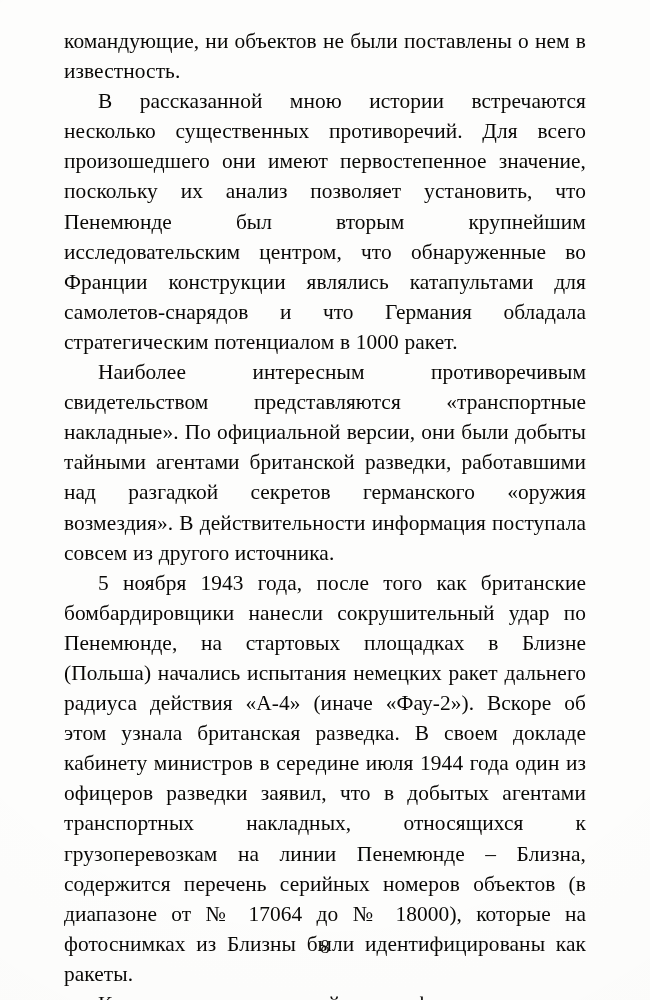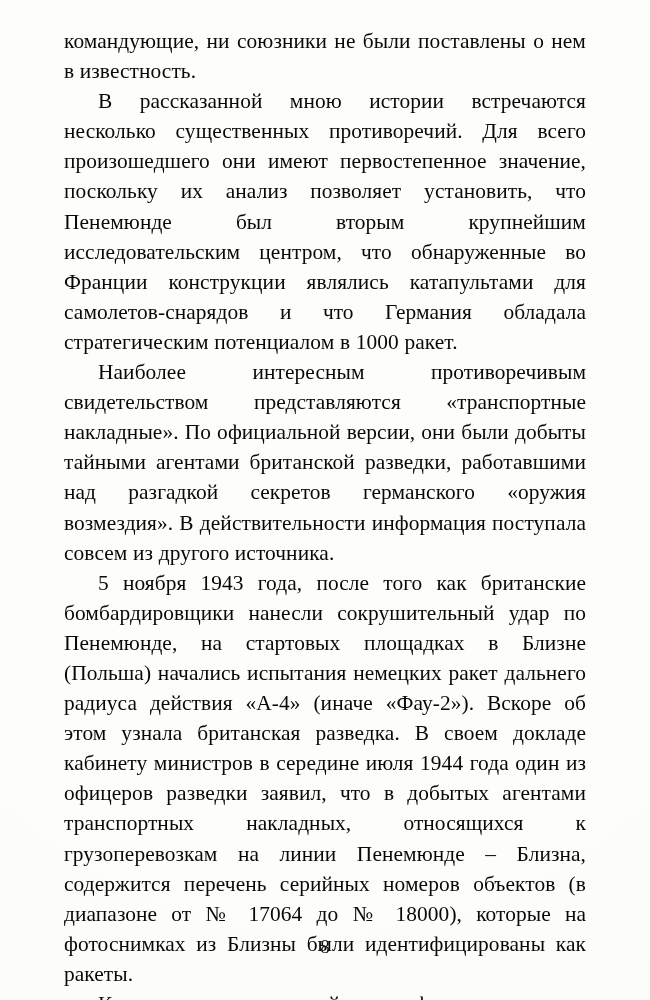--- a/index.html
+++ b/index.html
@@ -77,21 +77,21 @@
   }
 </style>
 </head>
 <body>
 
 <div class="page">
 
   <div class="paper-tone"></div>
 
   <div class="text-column">
-    <p class="para">командующие, ни союзники не были поставлены о нем в известность.</p>
+    <p class="para">командующие, ни объектов не были поставлены о нем в известность.</p>
     <p class="para indent">В рассказанной мною истории встречаются несколько существенных противоречий. Для всего произошедшего они имеют первостепенное значение, поскольку их анализ позволяет установить, что Пенемюнде был вторым крупнейшим исследовательским центром, что обнаруженные во Франции конструкции являлись катапультами для самолетов-снарядов и что Германия обладала стратегическим потенциалом в 1000 ракет.</p>
     <p class="para indent">Наиболее интересным противоречивым свидетельством представляются «транспортные накладные». По официальной версии, они были добыты тайными агентами британской разведки, работавшими над разгадкой секретов германского «оружия возмездия». В действительности информация поступала совсем из другого источника.</p>
     <p class="para indent">5 ноября 1943 года, после того как британские бомбардировщики нанесли сокрушительный удар по Пенемюнде, на стартовых площадках в Близне (Польша) начались испытания немецких ракет дальнего радиуса действия «А-4» (иначе «Фау-2»). Вскоре об этом узнала британская разведка. В своем докладе кабинету министров в середине июля 1944 года один из офицеров разведки заявил, что в добытых агентами транспортных накладных, относящихся к грузоперевозкам на линии Пенемюнде – Близна, содержится перечень серийных номеров объектов (в диапазоне от № 17064 до № 18000), которые на фотоснимках из Близны были идентифицированы как ракеты.</p>
     <p class="para indent">Как мы увидим в дальнейшем, информация вызвала потрясение у членов кабинета министров. Но вот что представляет действительно большой интерес, так это подлинный источник информации.</p>
   </div>
 
   <div class="folio">8</div>
 
 </div>
 

